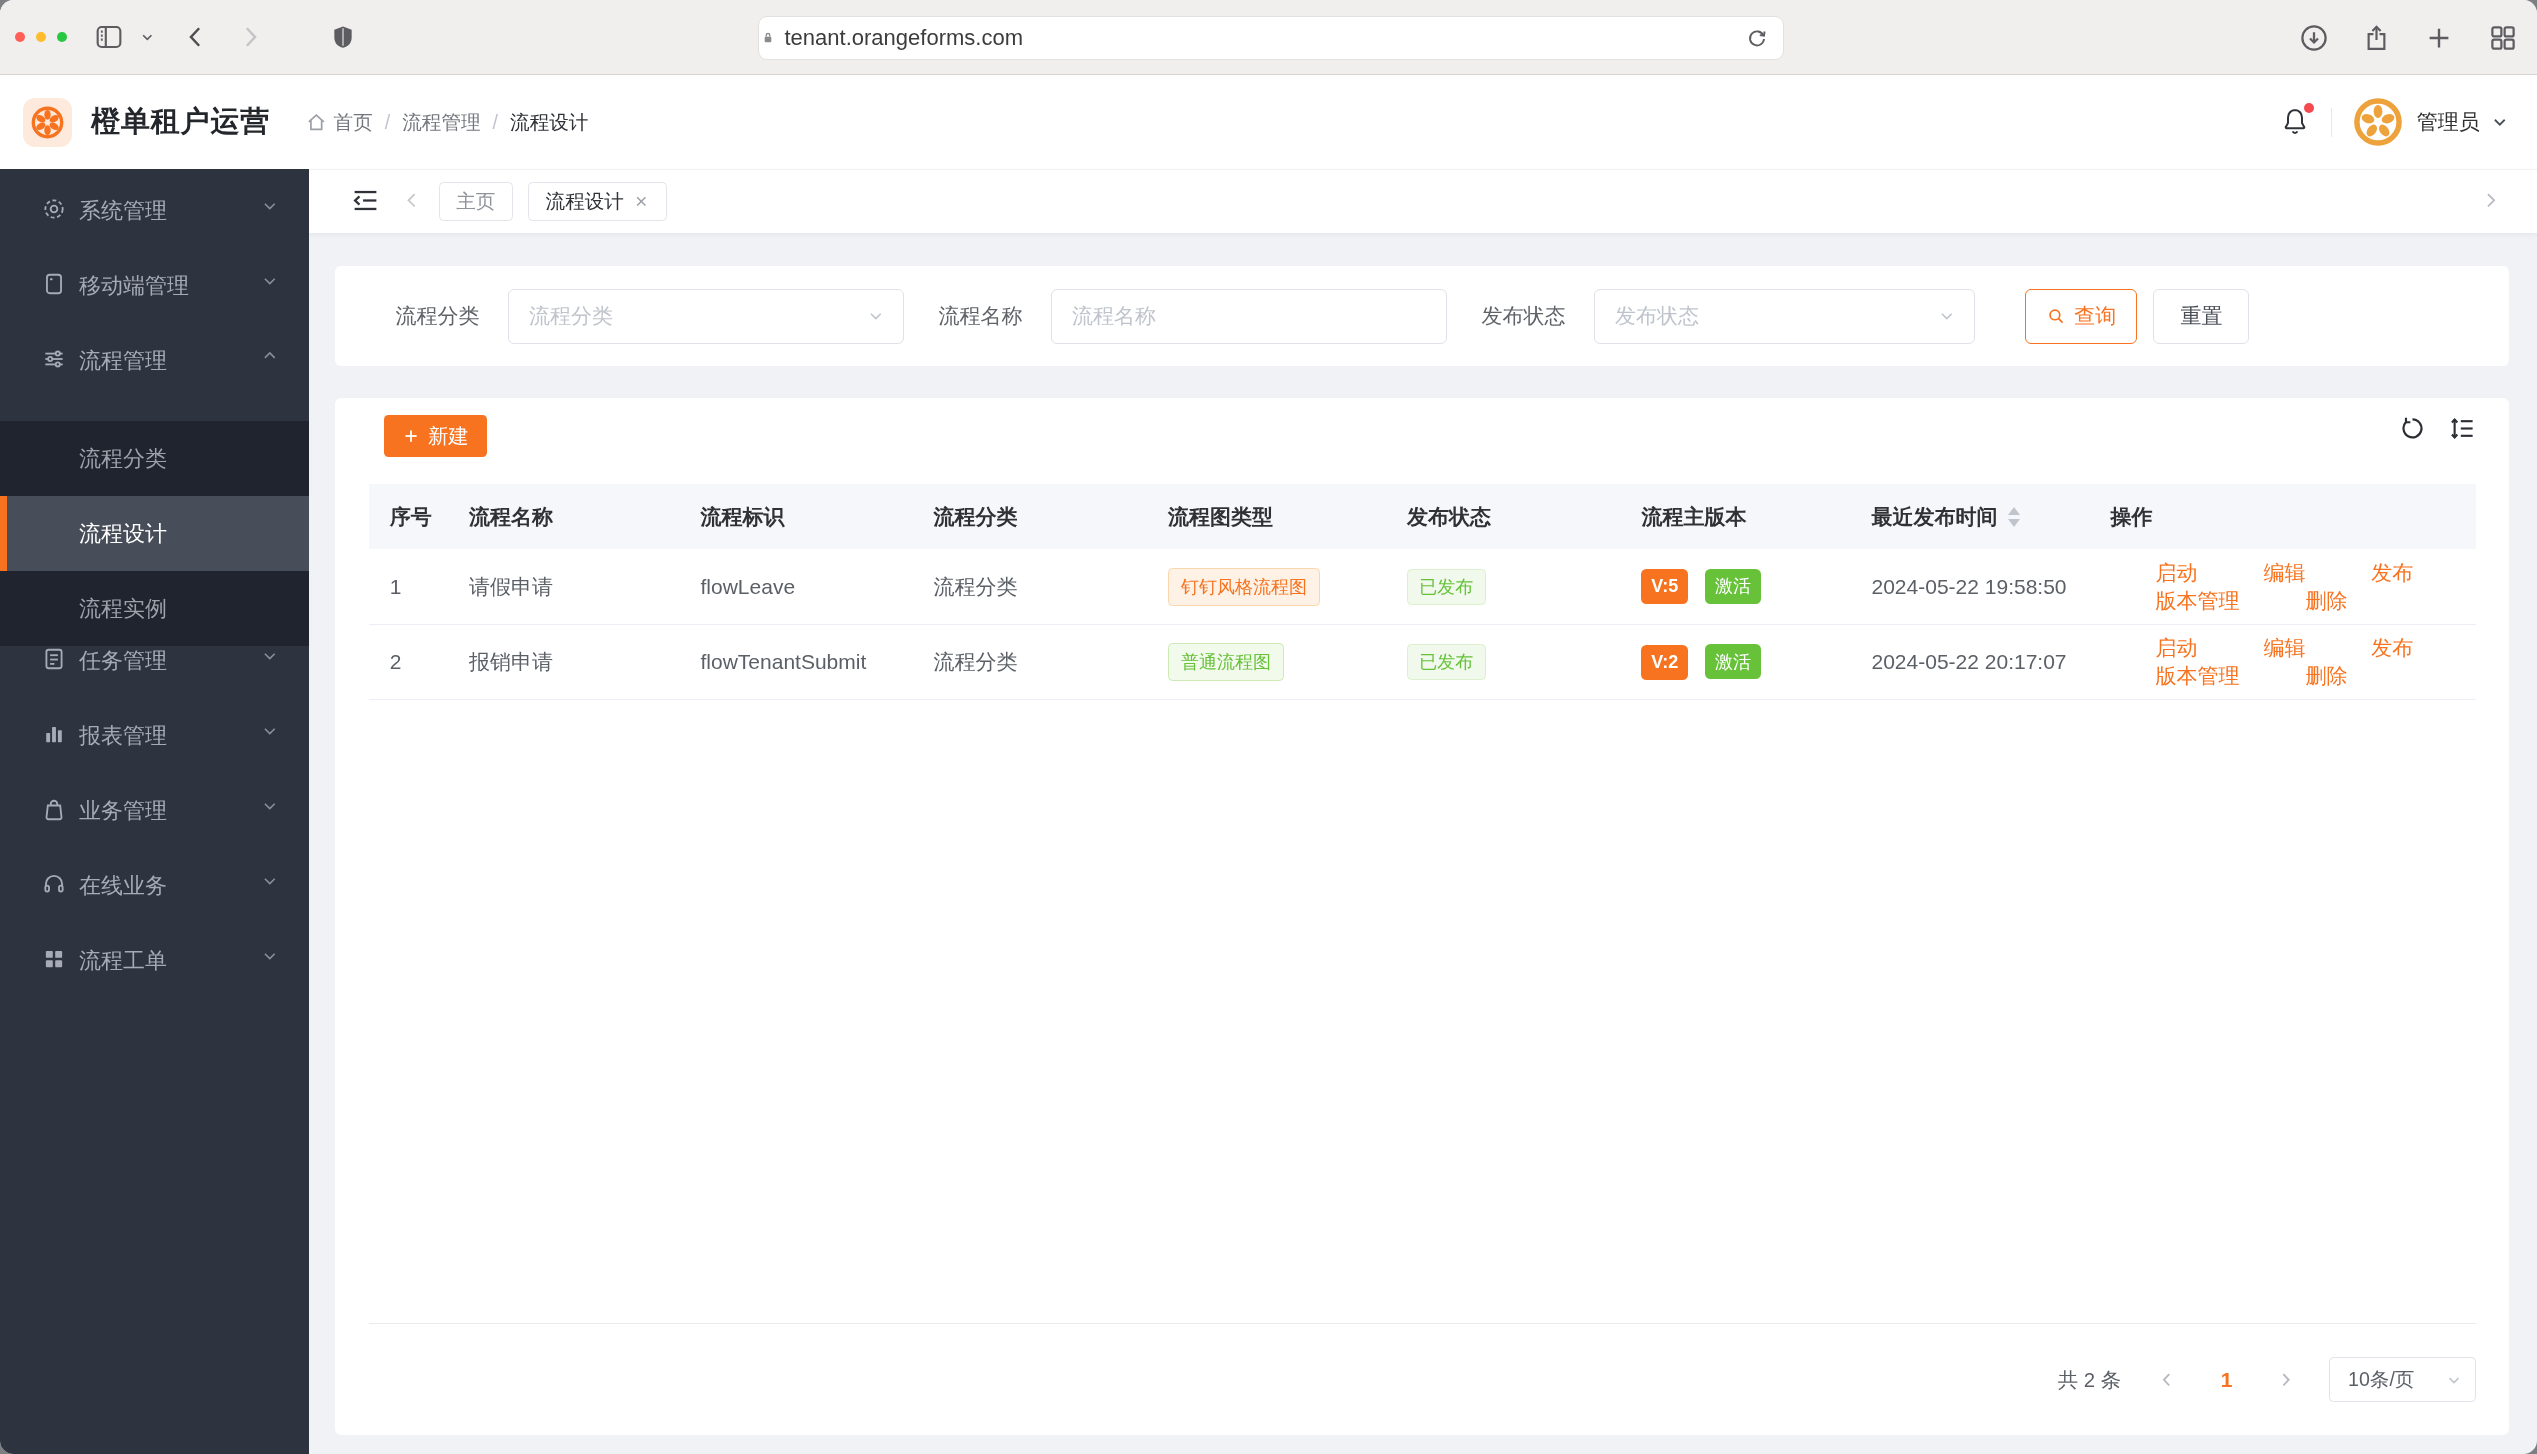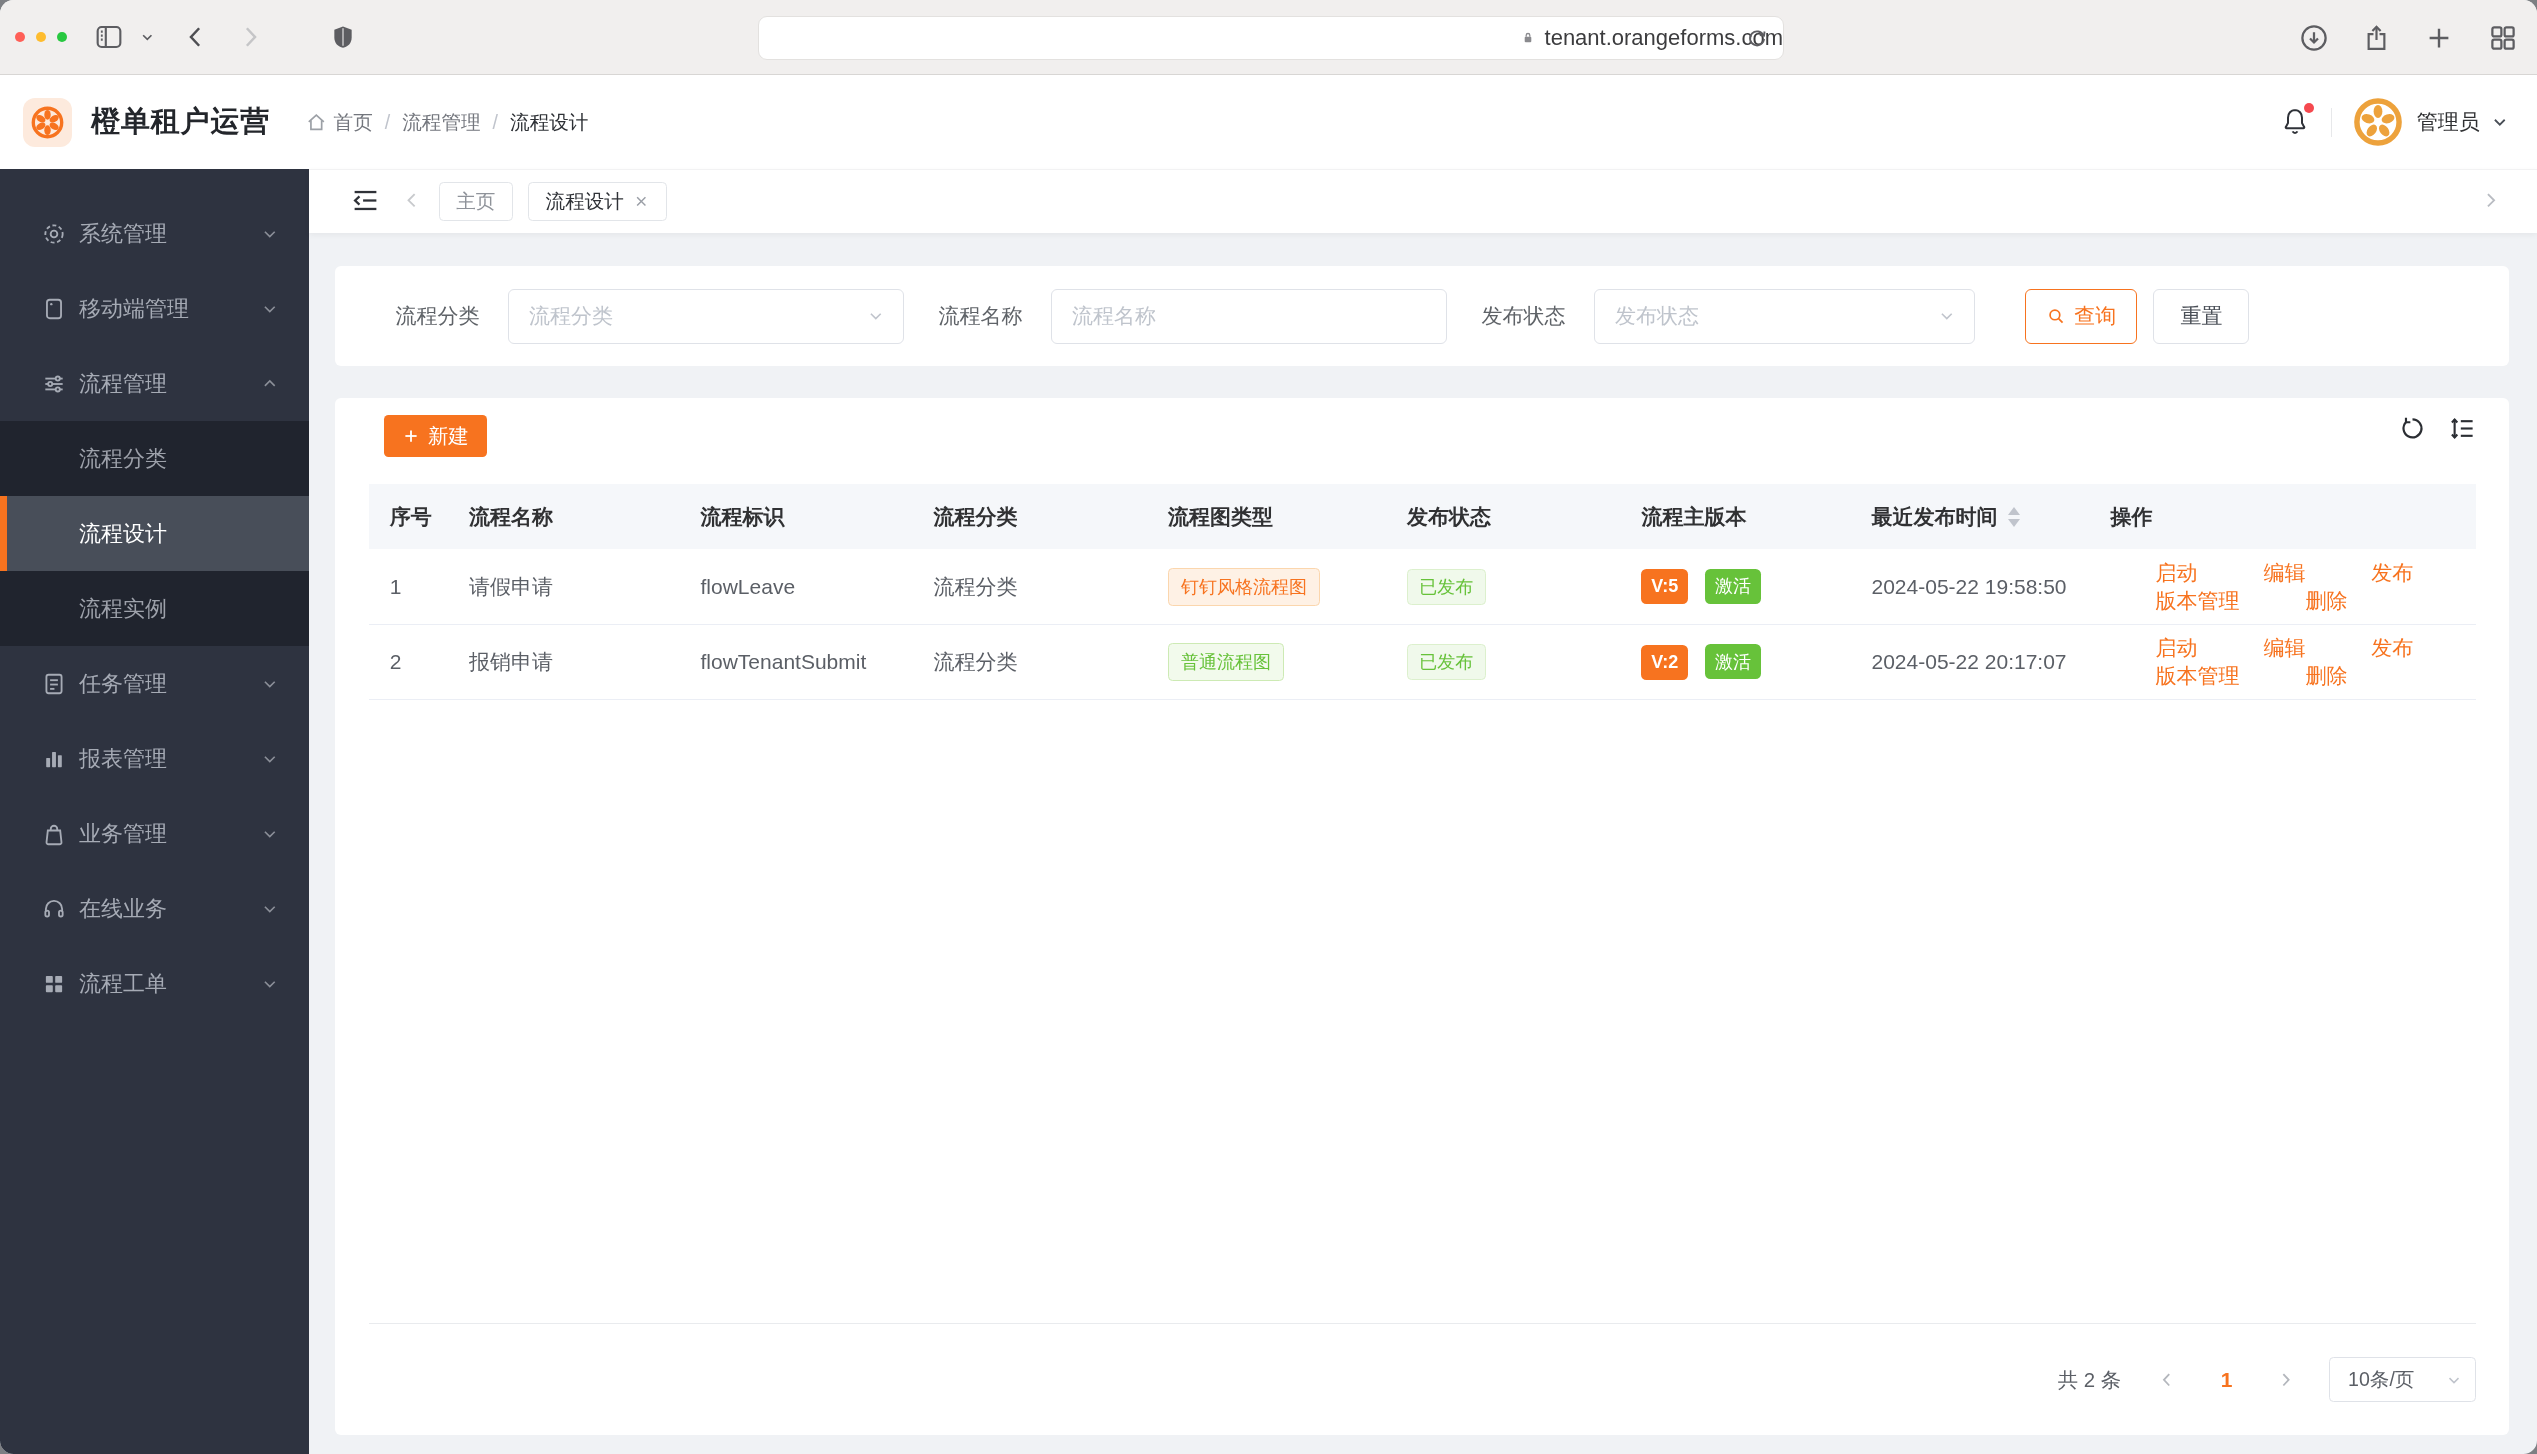--- a/index.html
+++ b/index.html
@@ -7,21 +7,21 @@
   body { background:#7d7f83; font-family:"Liberation Sans","DejaVu Sans",sans-serif; }
   .window { position:absolute; inset:0; border-radius:13.6px; overflow:hidden; background:#f0f2f5; display:flex; flex-direction:column; }
 
   
   .chrome { height:75px; background:#f1efee; border-bottom:0.8px solid #d8d6d4; display:flex; align-items:center; position:relative; flex:0 0 auto; }
   .traffic { display:flex; gap:11.3px; margin-left:15px; }
   .traffic span { width:9.8px; height:9.8px; border-radius:50%; display:block; }
   .t-red { background:#ff5f57; } .t-yellow { background:#febc2e; } .t-green { background:#28c840; }
   .chrome-icons { display:flex; align-items:center; }
   .cicon { display:flex; align-items:center; justify-content:center; cursor:default; }
-  .url-bar { position:absolute; left:758px; top:16px; width:1026px; height:44px; background:#ffffff; border:0.8px solid #e3e1df; border-radius:9px; display:flex; align-items:center; justify-content:flex-end; }
+  .url-bar { position:absolute; left:758px; top:16px; width:1026px; height:44px; background:#ffffff; border:0.8px solid #e3e1df; border-radius:9px; display:flex; align-items:center; justify-content:flex-start; }
   .url-text { font-size:22px; color:#3c3c3e; display:flex; align-items:center; gap:7.5px; }
   .url-reload { position:absolute; right:13.6px; top:9.8px; }
   .chrome-right { position:absolute; right:18px; top:0; height:75px; display:flex; align-items:center; gap:33px; }
 
   
   .app-header { height:94px; background:#ffffff; display:flex; align-items:center; position:relative; flex:0 0 auto; }
   .logo-box { width:49px; height:49px; border-radius:12px; background:#fdeadd; margin-left:22.6px; display:flex; align-items:center; justify-content:center; }
   .app-title { font-size:29px; font-weight:700; color:#23262b; margin-left:19.6px; letter-spacing:0.8px; }
   .breadcrumb { display:flex; align-items:center; margin-left:35px; gap:12px; font-size:19.6px; }
   .bc-item { color:#73767d; display:flex; align-items:center; gap:6px; }
@@ -30,21 +30,21 @@
   .header-right { position:absolute; right:27px; display:flex; align-items:center; }
   .bell-wrap { position:relative; margin-right:21px; }
   .bell-dot { position:absolute; top:-3px; right:-4.5px; width:10.6px; height:10.6px; border-radius:50%; background:#f5494f; }
   .hdr-divider { width:1.5px; height:29px; background:#e7e8ea; margin-right:21px; }
   .avatar { width:50px; height:50px; margin-right:13.6px; }
   .user-name { font-size:21px; color:#303133; margin-right:10.6px; }
 
   
   .app-body { flex:1; display:flex; min-height:0; }
   .sidebar { width:309px; background:#2e3340; flex:0 0 auto; padding-top:27px; }
-  .menu-item { height:75px; display:flex; align-items:center; position:relative; cursor:pointer; }
+  .menu-item { height:75px; display:flex; position:relative; cursor:pointer; }
   .menu-item .micon { width:26px; height:26px; margin-left:41px; flex:0 0 auto; }
   .menu-item .mlabel { font-size:22px; color:#a6abb5; margin-left:12px; }
   .menu-item .mchev { position:absolute; right:29px; }
   .submenu { background:#20242e; }
   .submenu-item { height:75px; display:flex; align-items:center; cursor:pointer; position:relative; }
   .submenu-item .slabel { font-size:22px; color:#9da1aa; margin-left:79px; }
   .submenu-item.selected { background:#484e59; }
   .submenu-item.selected::before { content:""; position:absolute; left:0; top:0; bottom:0; width:6.8px; background:#f7731f; }
   .submenu-item.selected .slabel { color:#ffffff; }
 

